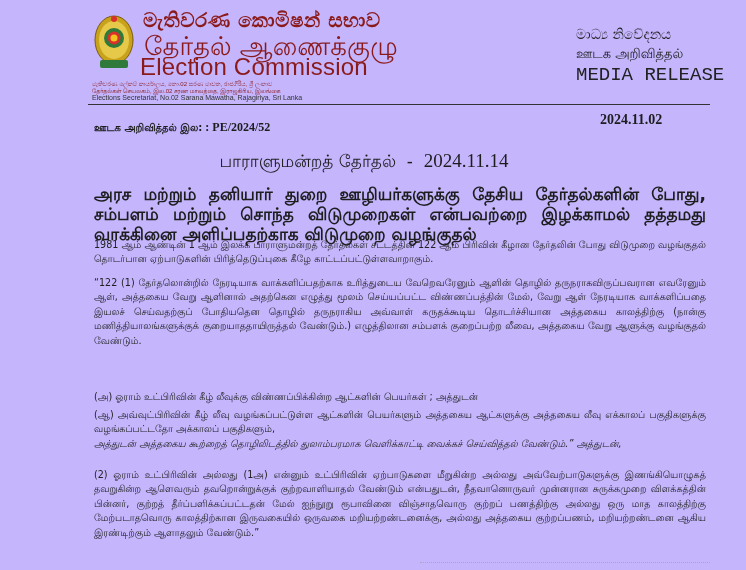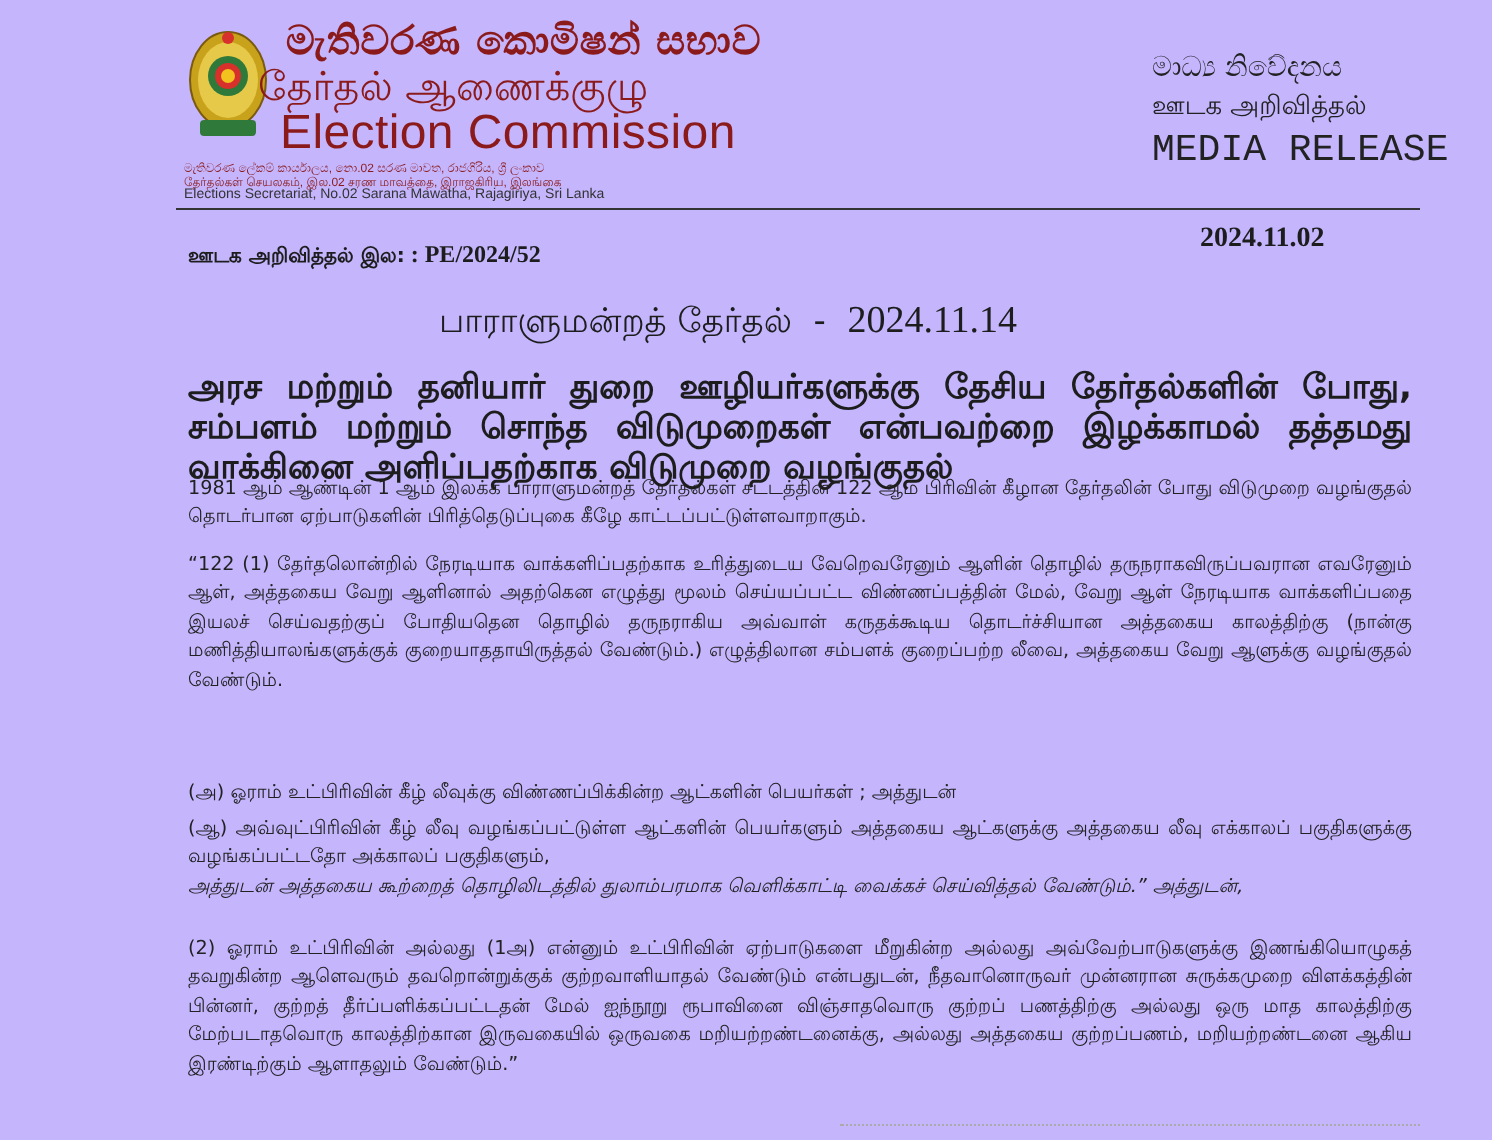--- a/index.html
+++ b/index.html
@@ -12,21 +12,21 @@
 
   
   .logo {
     position: absolute; left: 92px; top: 14px; width: 44px; height: 56px;
   }
   .org-si {
     position: absolute; left: 143px; top: 8px; font-size: 20px; color: #8b1a1a;
     font-weight: bold; letter-spacing: 0.5px; white-space: nowrap;
   }
   .org-ta {
-    position: absolute; left: 129px; top: 31px; font-size: 20px; color: #8b1a1a;
+    position: absolute; left: 144px; top: 31px; font-size: 26px; color: #8b1a1a;
     white-space: nowrap;
   }
   .org-en {
     position: absolute; left: 140px; top: 53px; font-size: 24px; color: #8b1a1a;
     font-family: "Liberation Sans", sans-serif; white-space: nowrap; letter-spacing: 0.2px;
   }
   .addr {
     position: absolute; left: 92px; font-size: 6px; color: #8b1a1a;
     font-family: "Liberation Sans", sans-serif; white-space: nowrap;
   }

